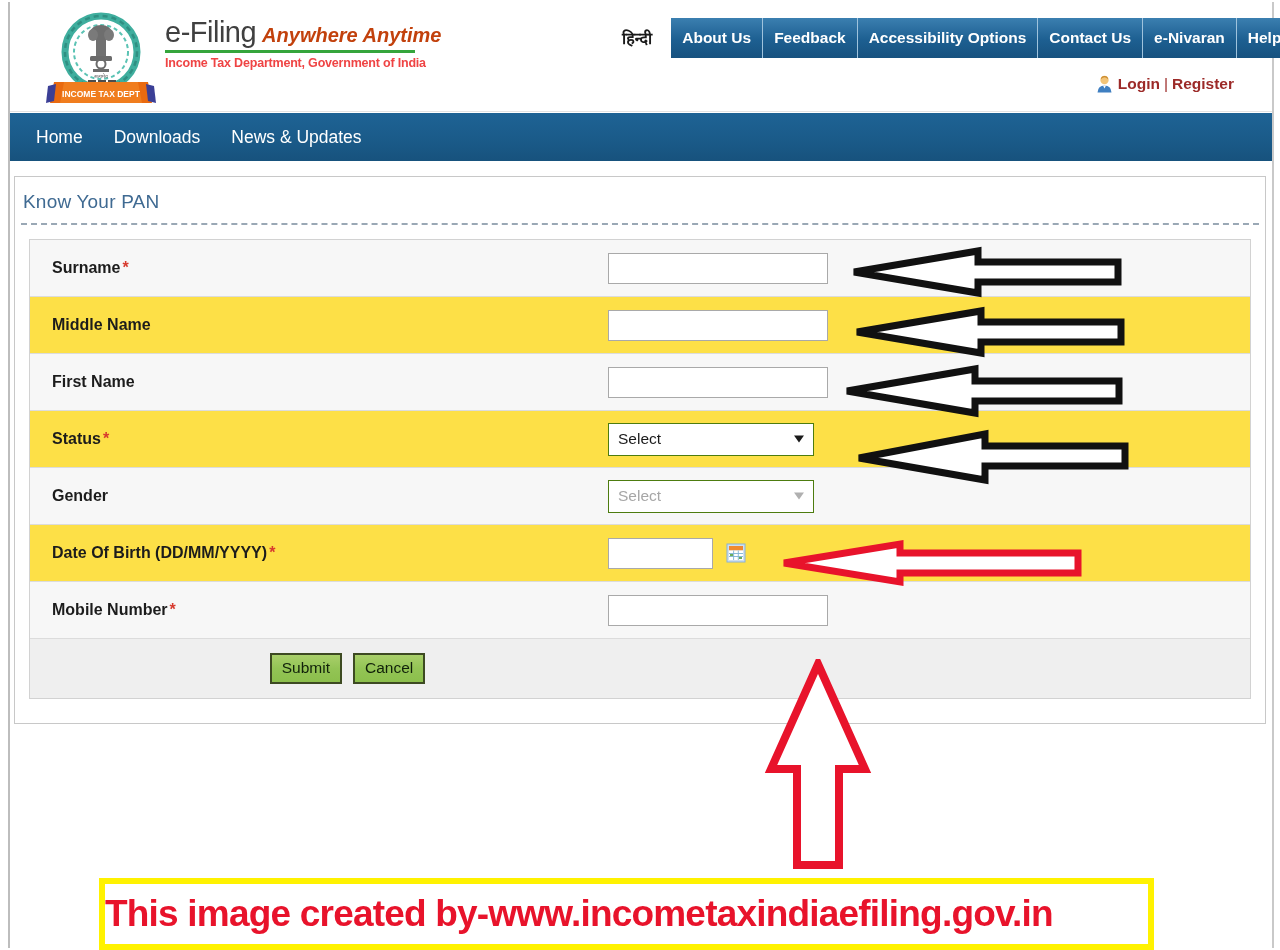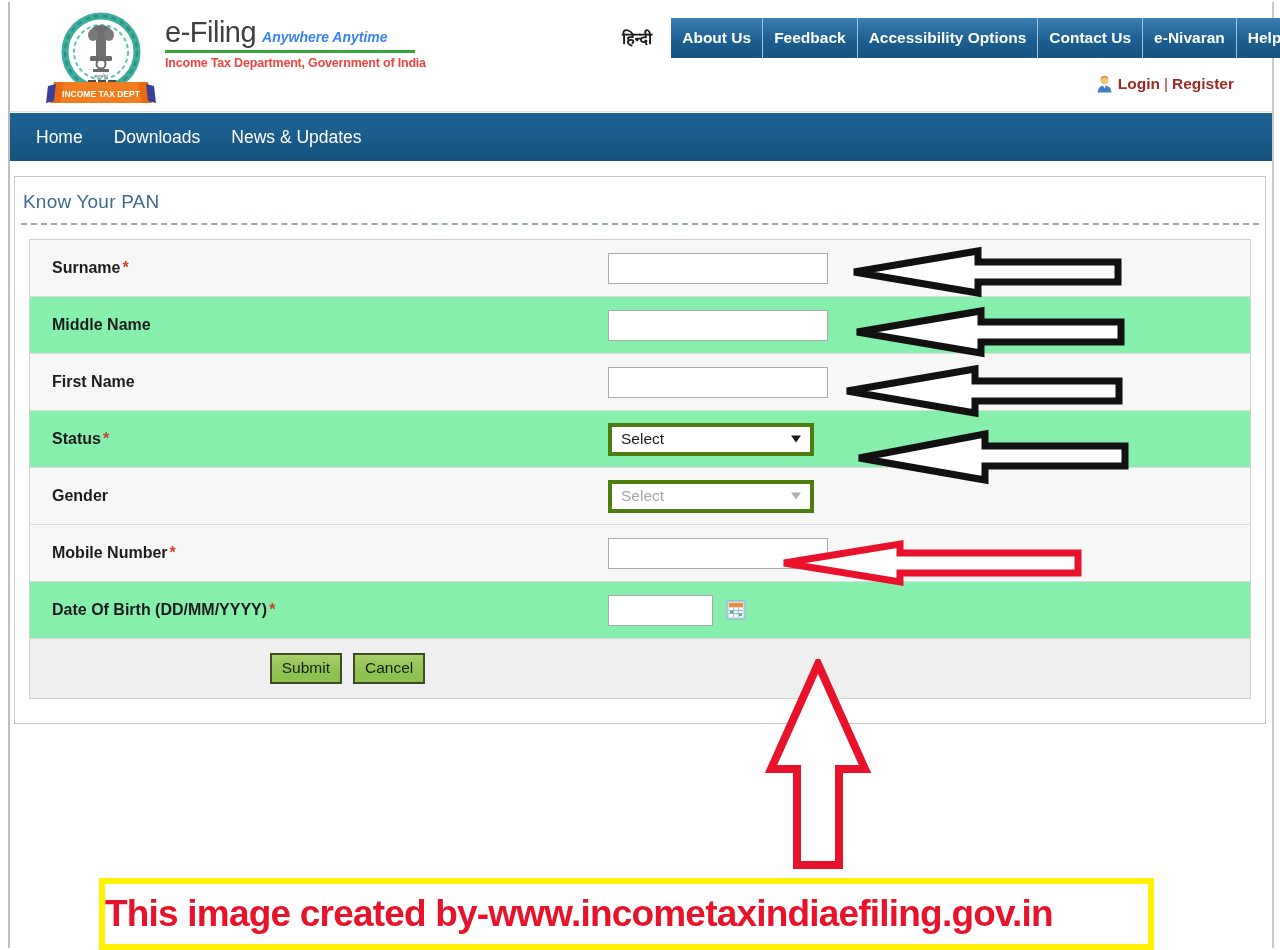--- a/index.html
+++ b/index.html
@@ -46,22 +46,22 @@
   }
   .brand-line1 { white-space: nowrap; line-height: 1; }
   .brand-efiling {
     font-size: 29px;
     color: #404040;
     letter-spacing: -0.5px;
     font-weight: 400;
     vertical-align: baseline;
   }
   .brand-tag {
-    font-size: 14px;
-    color: #3b82f6;
+    font-size: 20px;
+    color: #c2410c;
     font-style: italic;
     font-weight: bold;
     margin-left: 6px;
     vertical-align: baseline;
   }
   .brand-rule {
     margin-top: 3px;
     width: 250px; height: 3px;
     background: #35a53c;
   }
@@ -175,21 +175,21 @@
     border-bottom: none;
   }
   .form-row {
     display: flex;
     align-items: center;
     height: 57px;
     border-bottom: 1px solid #dcdcdc;
     position: relative;
   }
   .row-odd  { background: #f7f7f7; }
-  .row-even { background: #86efac; }
+  .row-even { background: #fde047; }
   .row-actions {
     background: #efefef;
     height: 60px;
     border-bottom: 1px solid #d2d2d2;
   }
   .field-label {
     width: 578px;
     padding-left: 22px;
     font-size: 16px;
     color: #1c1c1c;
@@ -206,21 +206,21 @@
     background: #ffffff;
     font-size: 14px;
     font-family: "Liberation Sans", sans-serif;
     padding: 0 5px;
     outline: none;
   }
   input.dob-input { width: 105px; }
 
   .select-box {
     width: 206px; height: 33px;
-    border: 4px solid #4d7c0f;
+    border: 1px solid #4d7c0f;
     background: #ffffff;
     display: flex;
     align-items: center;
     padding: 0 6px 0 9px;
     font-size: 15.5px;
     position: relative;
     cursor: pointer;
   }
   .select-box.enabled  { color: #1a1a1a; }
   .select-box.disabled { color: #a6a6a6; }
@@ -399,47 +399,47 @@
     <div class="form-row row-odd">
       <div class="field-label">Gender</div>
       <div class="field-control">
         <div class="select-box disabled">
           <span>Select</span>
           <span class="select-caret caret-gray"></span>
         </div>
       </div>
     </div>
 
-    <div class="form-row row-odd">
-      <div class="field-label"><span>Mobile Number</span><span class="req">*</span></div>
-      <div class="field-control">
-        <input class="text-input" type="text" value="" style="">
-      </div>
-    </div>
-
     <div class="form-row row-even">
       <div class="field-label"><span>Date Of Birth (DD/MM/YYYY)</span><span class="req">*</span></div>
       <div class="field-control">
         <input class="text-input dob-input" type="text" value="" style="">
         <span class="cal-icon">
           <svg width="20" height="20" viewBox="0 0 20 20">
             <rect x="1" y="1" width="18" height="18" fill="#cfe0f0" stroke="#8ab0d6" stroke-width="1"></rect>
             <rect x="3" y="3" width="14" height="4.5" fill="#f08a30"></rect>
             <rect x="3" y="7.5" width="14" height="9.5" fill="#ffffff"></rect>
             <line x1="3" y1="10.5" x2="17" y2="10.5" stroke="#7fb3d5" stroke-width="0.9"></line>
             <line x1="3" y1="13.5" x2="17" y2="13.5" stroke="#7fb3d5" stroke-width="0.9"></line>
             <line x1="7.6" y1="7.5" x2="7.6" y2="17" stroke="#7fb3d5" stroke-width="0.9"></line>
             <line x1="12.3" y1="7.5" x2="12.3" y2="17" stroke="#7fb3d5" stroke-width="0.9"></line>
             <rect x="4" y="11" width="3" height="2" fill="#6cae5a"></rect>
             <rect x="13" y="14" width="3" height="2" fill="#6cae5a"></rect>
           </svg>
         </span>
       </div>
     </div>
 
+    <div class="form-row row-odd">
+      <div class="field-label"><span>Mobile Number</span><span class="req">*</span></div>
+      <div class="field-control">
+        <input class="text-input" type="text" value="" style="">
+      </div>
+    </div>
+
     <div class="form-row row-actions">
       <div class="btn-wrap">
         <button class="btn">Submit</button>
         <button class="btn">Cancel</button>
       </div>
     </div>
 
   </div>
 </div>
 

